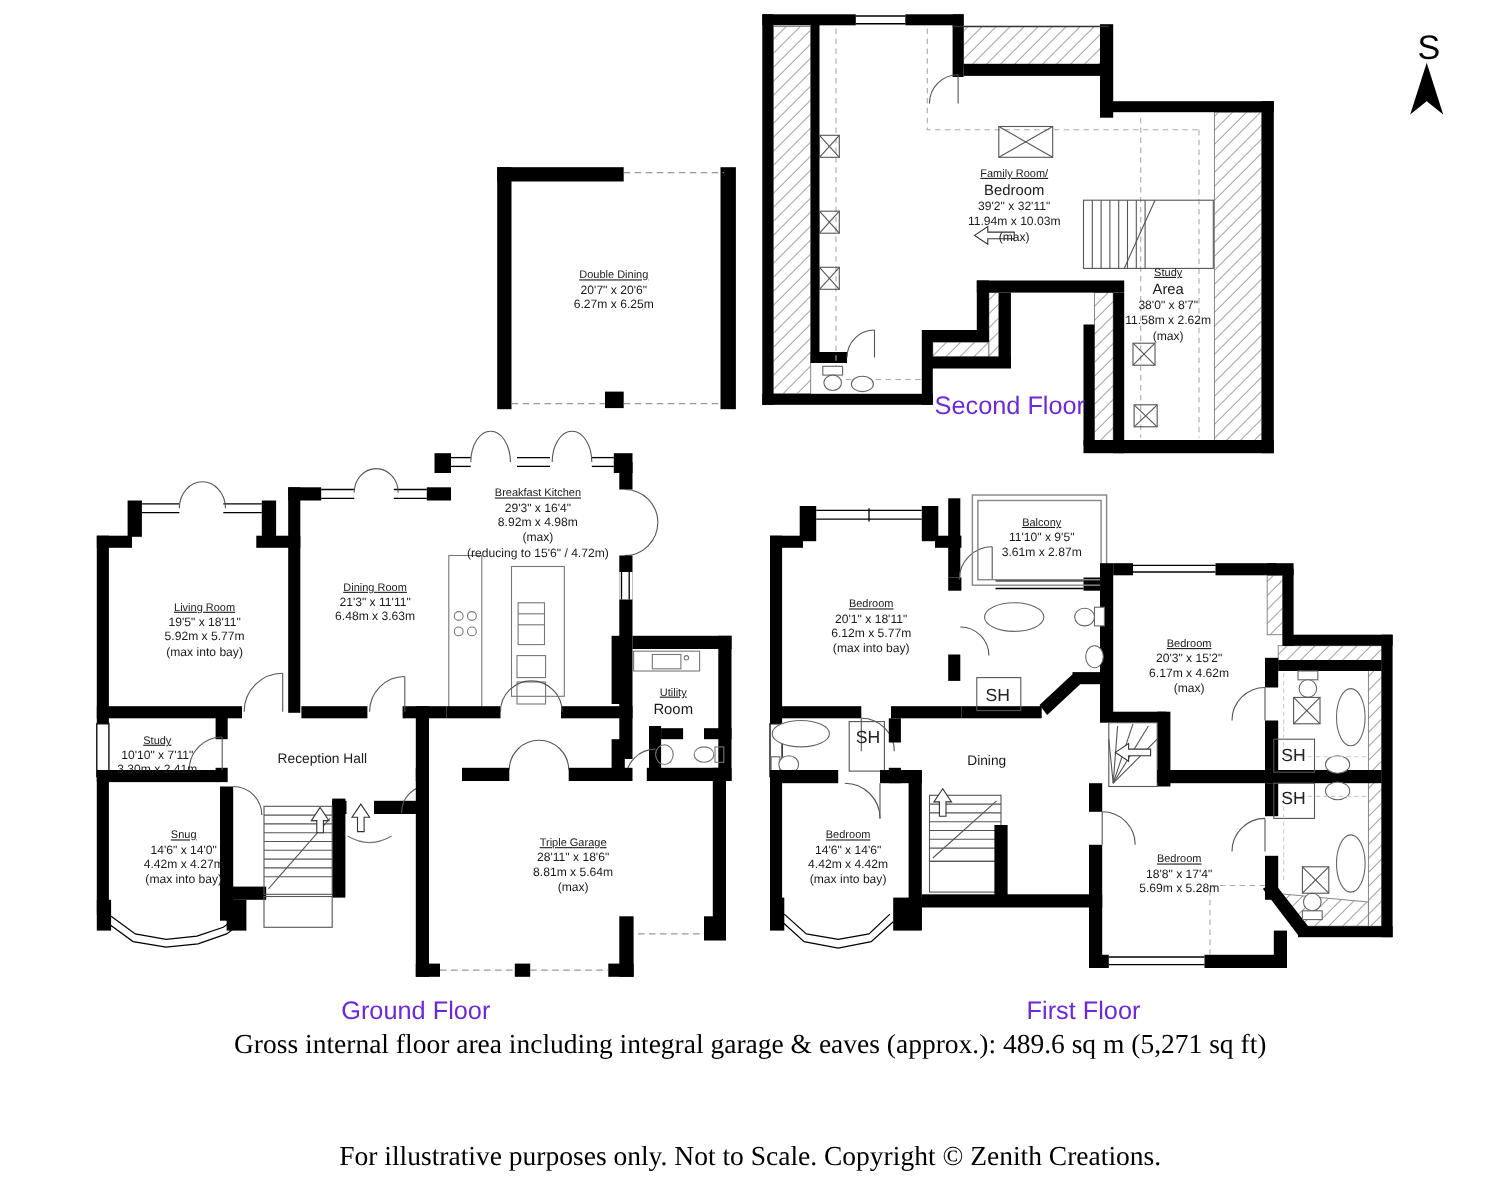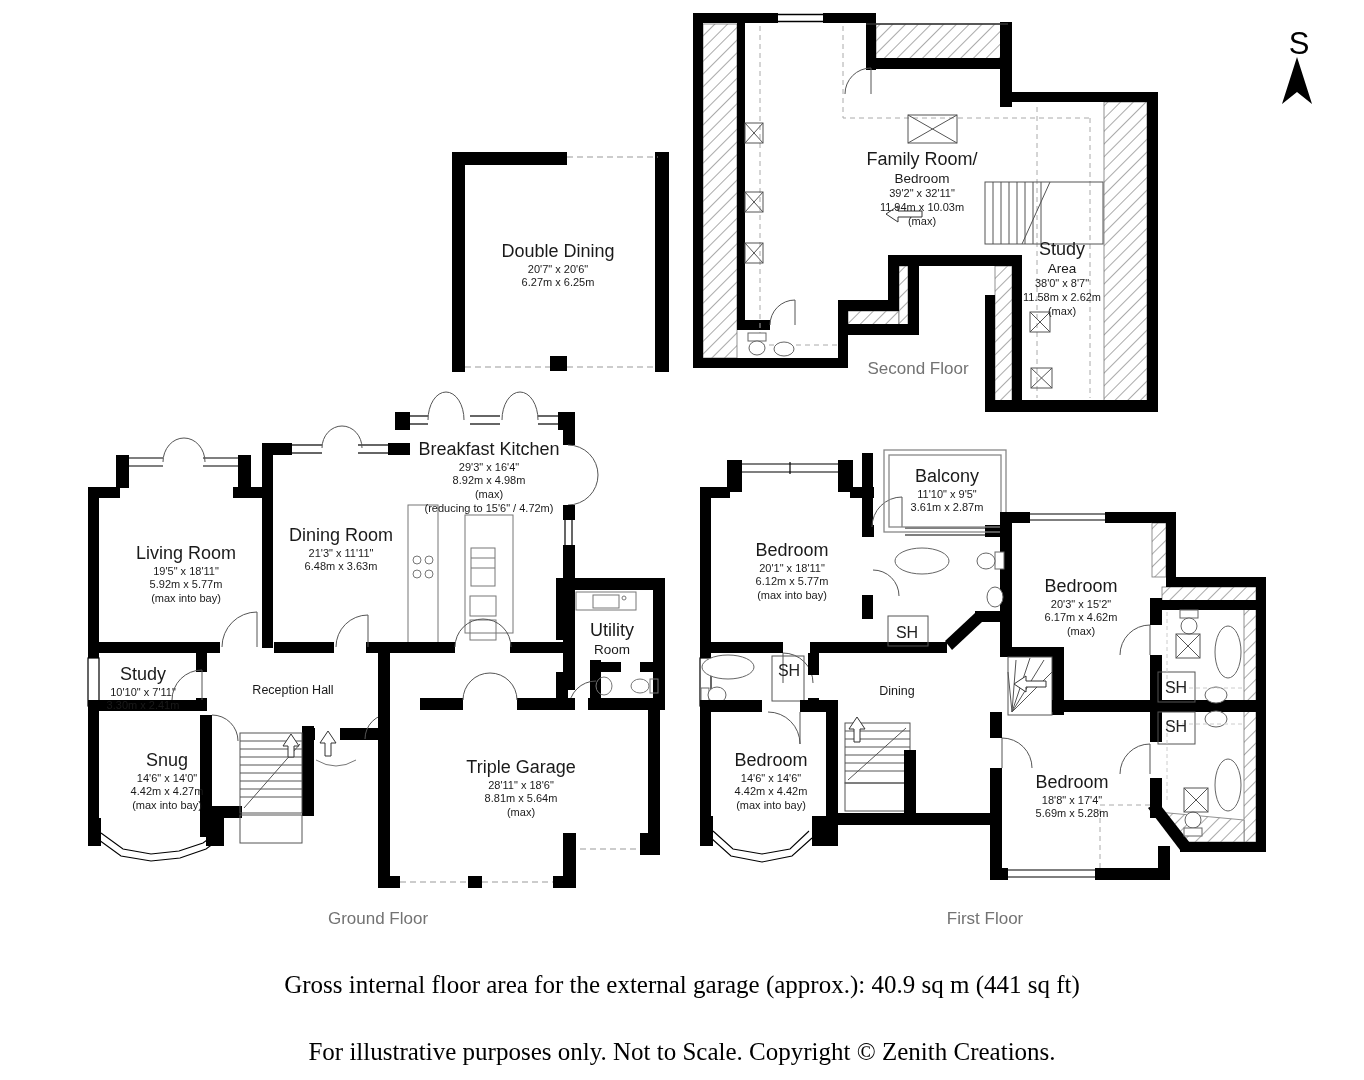--- a/index.html
+++ b/index.html
@@ -1,24 +1,24 @@
 <!DOCTYPE html>
 <html><head>
 <meta charset="utf-8">
 <style>
   html,body{margin:0;padding:0;background:#fff;}
   body{width:1364px;height:1080px;position:relative;font-family:"Liberation Sans",sans-serif;overflow:hidden;}
   #canvas{position:absolute;left:0;top:0;width:1364px;height:1080px;}
   #plan-svg{position:absolute;left:0;top:0;}
   .rlabel{position:absolute;transform:translate(-50%,-50%);text-align:center;color:#1a1a1a;
           font-size:11px;line-height:1.25;white-space:nowrap;}
-  .rlabel>div:first-child{font-size:18px;}
+  .rlabel>div:first-child{font-size:10px;text-decoration:underline;}
   .rlabel.t2>div:nth-child(2){font-size:13.5px;}
   .single{position:absolute;transform:translate(-50%,-50%);font-size:12.5px;color:#1a1a1a;white-space:nowrap;}
-  .floor-title{position:absolute;transform:translate(-50%,-50%);font-size:17px;color:#737373;white-space:nowrap;}
+  .floor-title{position:absolute;transform:translate(-50%,-50%);font-size:23px;color:#6d28d9;white-space:nowrap;}
   .sh{position:absolute;transform:translate(-50%,-50%);font-size:16px;color:#222;}
   .footer-line{position:absolute;left:0;width:1364px;text-align:center;
                font-family:"Liberation Serif",serif;font-size:25px;color:#000;}
   .compass-s{position:absolute;transform:translate(-50%,-50%);font-size:31px;color:#000;}
 </style>
 </head>
 <body>
 
 <div id="canvas">
 
@@ -568,16 +568,16 @@
       <div>Bedroom</div>
       <div>18'8" x 17'4"</div>
       <div>5.69m x 5.28m</div>
     </div>
 <span class="sh" style="left:907px;top:633px">SH</span>
 <span class="sh" style="left:789px;top:671px">SH</span>
 <span class="sh" style="left:1176px;top:688px">SH</span>
 <span class="sh" style="left:1176px;top:727px">SH</span>
 <span class="floor-title" style="left:985px;top:919px">First Floor</span>
 
-<div class="footer-line" style="top:971px">Gross internal floor area for the external garage (approx.): 40.9 sq m (441 sq ft)</div>
+<div class="footer-line" style="top:936px">Gross internal floor area including integral garage &amp; eaves (approx.): 489.6 sq m (5,271 sq ft)</div>
 <div class="footer-line" style="top:1038px">For illustrative purposes only. Not to Scale. Copyright © Zenith Creations.</div>
 
 </div>
 
 </body></html>

